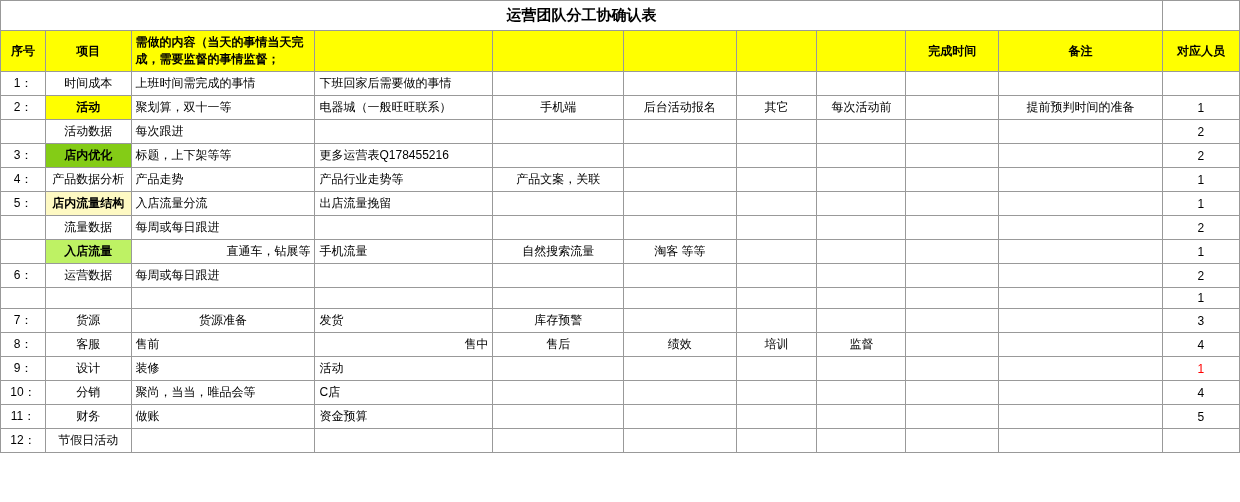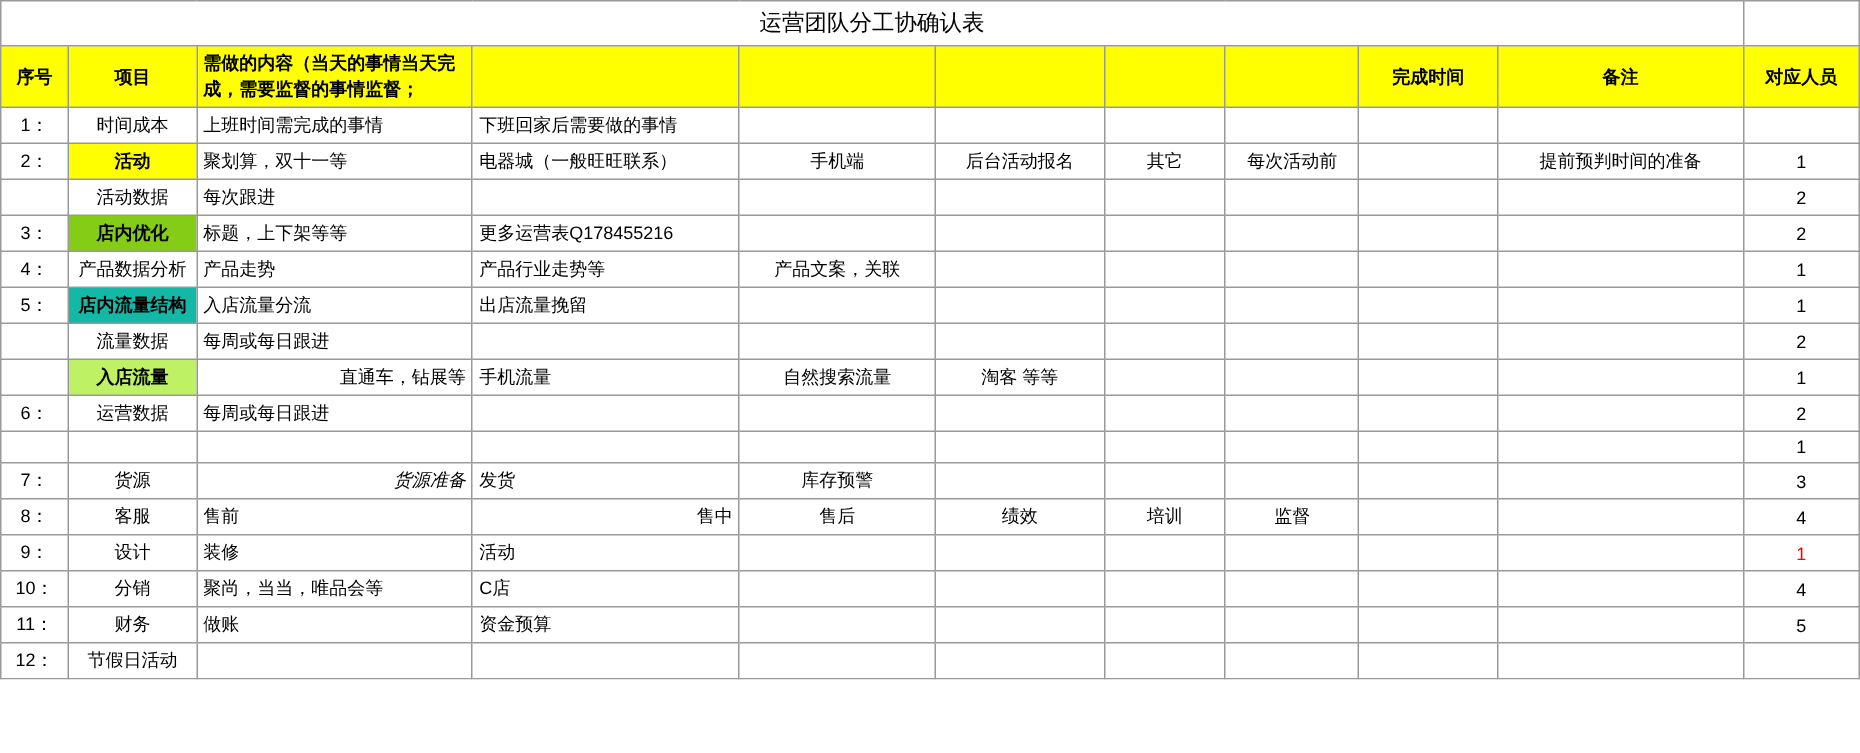--- a/index.html
+++ b/index.html
@@ -22,21 +22,21 @@
       border: 1px solid #999;
       padding: 3px 4px;
       text-align: center;
       vertical-align: middle;
       font-size: 12px;
       word-break: break-all;
     }
     .title-row td {
       background: #fff;
       font-size: 15px;
-      font-weight: normal;
+      font-weight: bold;
       text-align: center;
       border: 1px solid #999;
       padding: 5px;
     }
     .header-row td {
       background: #ffff00;
       font-weight: bold;
       border: 1px solid #999;
     }
     .header-needs {
@@ -141,21 +141,21 @@
           <td>产品文案，关联</td>
           <td></td>
           <td></td>
           <td></td>
           <td></td>
           <td></td>
           <td>1</td>
         </tr>
         <tr>
           <td>5：</td>
-          <td style="background: #14b8a6; font-weight: bold;">店内流量结构</td>
+          <td style="background: #fef9c3; font-weight: bold;">店内流量结构</td>
           <td style="text-align: left;">入店流量分流</td>
           <td style="text-align: left;">出店流量挽留</td>
           <td></td>
           <td></td>
           <td></td>
           <td></td>
           <td></td>
           <td></td>
           <td>1</td>
         </tr>
@@ -207,21 +207,21 @@
           <td></td>
           <td></td>
           <td></td>
           <td></td>
           <td></td>
           <td>1</td>
         </tr>
         <tr>
           <td>7：</td>
           <td>货源</td>
-          <td style="text-align: right; font-style: italic;">货源准备</td>
+          <td style="text-align: center;">货源准备</td>
           <td style="text-align: left;">发货</td>
           <td>库存预警</td>
           <td></td>
           <td></td>
           <td></td>
           <td></td>
           <td></td>
           <td>3</td>
         </tr>
         <tr>

